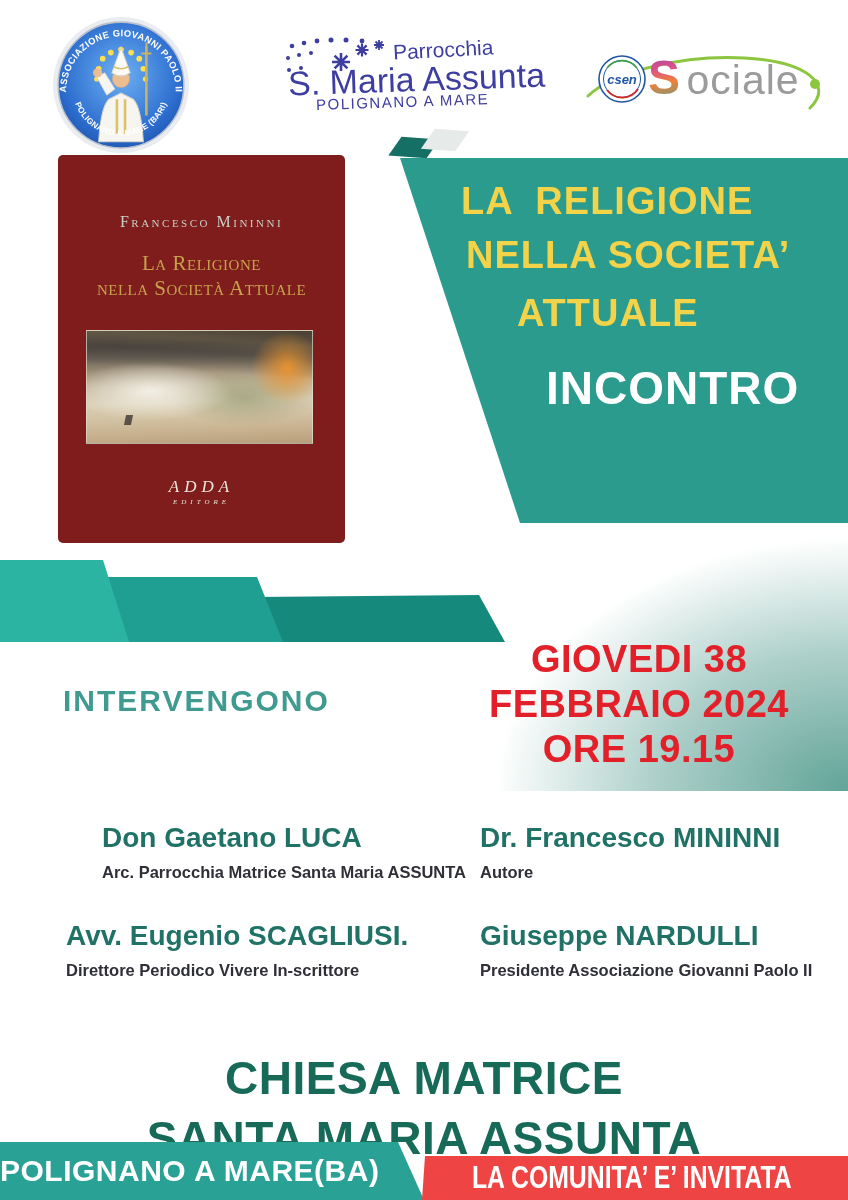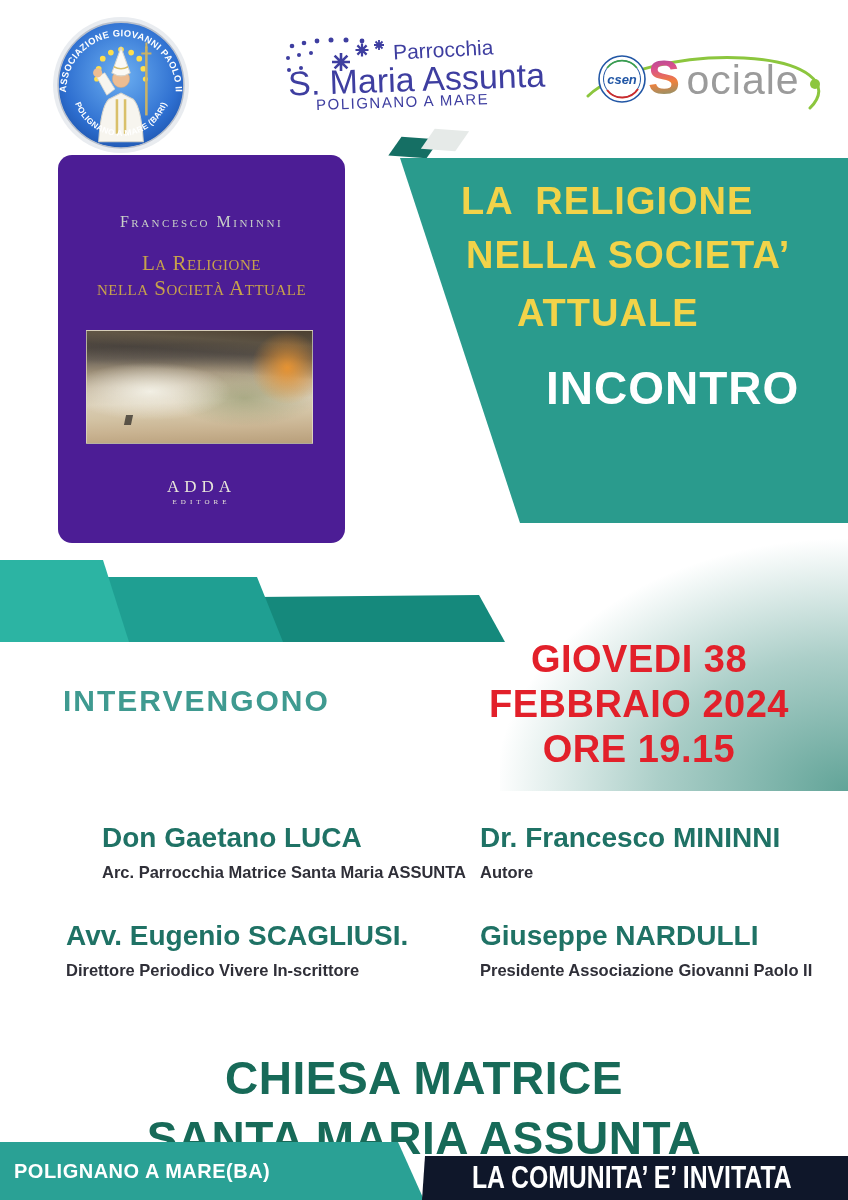--- a/index.html
+++ b/index.html
@@ -13,40 +13,40 @@
   
   .gp2-svg{left:50px;top:14px;width:142px;height:142px;}
   .parish{left:280px;top:30px;width:270px;height:95px;}
   .parish-l1{left:113px;top:8px;font-size:21px;color:#3e3ea0;transform:rotate(-3deg);}
   .parish-l2{left:8px;top:30px;font-size:34px;color:#3e3ea0;transform:rotate(-2deg);white-space:nowrap;}
   .parish-l3{left:36px;top:63px;font-size:15px;letter-spacing:1.5px;color:#3e3ea0;transform:rotate(-2deg);white-space:nowrap;}
   .stars-svg{left:0px;top:2px;width:112px;height:46px;}
   .sociale-svg{left:578px;top:28px;width:270px;height:100px;}
 
   
-  .book{left:58px;top:155px;width:287px;height:388px;border-radius:14px;background:#4c1d95;}
+  .book{left:58px;top:155px;width:287px;height:388px;border-radius:5px;background:#7f1d1d;}
   .book-author{left:0;top:58px;width:100%;text-align:center;
     font-family:"Liberation Serif", serif;font-variant:small-caps;
     font-size:16px;letter-spacing:2.5px;color:#c8d0c8;}
   .book-title{left:0;top:96px;width:100%;text-align:center;
     font-family:"Liberation Serif", serif;font-variant:small-caps;
     font-size:21px;line-height:25px;color:#c7a24b;letter-spacing:0.5px;}
   .painting{left:28px;top:175px;width:227px;height:114px;
     border:1px solid rgba(228,226,212,0.65);box-sizing:border-box;
     background:
       radial-gradient(circle at 89% 33%, rgba(235,148,47,0.95) 0%, rgba(235,148,47,0) 17%),
       linear-gradient(184deg, rgba(72,60,46,0.92) 0%, rgba(92,82,66,0.8) 12%, rgba(62,57,53,0.55) 22%, rgba(0,0,0,0) 38%),
       radial-gradient(ellipse 58% 42% at 28% 54%, rgba(244,242,232,0.95) 0%, rgba(244,242,232,0) 62%),
       radial-gradient(ellipse 48% 38% at 70% 60%, rgba(140,148,104,0.6) 0%, rgba(140,148,104,0) 66%),
       linear-gradient(178deg, #7a6a55 0%, #585048 14%, #6e655a 24%, #9b8d76 34%, #c3b59c 48%, #d9cdb4 62%, #d3c3a4 74%, #c9b391 86%, #b89f7b 100%);
   }
   .painting::after{content:"";position:absolute;left:17%;bottom:16%;width:7px;height:10px;
     background:rgba(50,45,40,0.75);transform:skewX(-12deg);}
   .publisher{left:0;top:322px;width:100%;text-align:center;color:#e8e6da;
-    font-family:"Liberation Serif", serif;}
+    font-family:"Liberation Serif", serif;font-style:italic;}
   .pub-main{font-size:17px;letter-spacing:5px;}
   .pub-sub{font-size:7px;letter-spacing:4px;margin-top:1px;}
 
   
   .hero-shape{left:390px;top:158px;width:458px;height:365px;background:#2a9b8d;
     clip-path:polygon(10px 0px, 458px 0px, 458px 365px, 130px 365px);}
   .mini-dark{left:394px;top:138px;width:40px;height:19px;background:#156f64;
     transform:skewX(-32deg) rotate(4deg);}
   .mini-light{left:427px;top:130px;width:36px;height:20px;background:#e6eae8;
     transform:skewX(-32deg) rotate(4deg);}
@@ -82,23 +82,23 @@
   .sp-role{font-size:16.5px;font-weight:700;color:#2f2f38;margin-top:9px;white-space:nowrap;}
 
   
   .venue{left:0;top:1005px;width:848px;text-align:center;
     font-size:46px;line-height:60px;font-weight:700;color:#176a58;letter-spacing:0.5px;margin-top:43px;}
 
   
   .footer-left{left:0;top:1142px;width:430px;height:58px;background:#2aa195;
     clip-path:polygon(0 0, 398px 0, 424px 58px, 0 58px);
     display:flex;align-items:center;}
-  .footer-left span{margin-left:14px;font-size:20px;font-weight:700;
+  .footer-left span{font-size:30px;font-weight:700;
     letter-spacing:0.5px;color:#ffffff;white-space:nowrap;}
-  .footer-right{left:416px;top:1156px;width:432px;height:44px;background:#0f172a;
+  .footer-right{left:416px;top:1156px;width:432px;height:44px;background:#ef4444;
     clip-path:polygon(9px 0, 432px 0, 432px 44px, 6px 44px);
     display:flex;align-items:center;justify-content:center;}
   .footer-right span{font-size:31px;font-weight:700;color:#ffffff;
     transform:scaleX(0.8);white-space:nowrap;}
 </style>
 </head>
 <body>
 
 <div class="poster">
 

